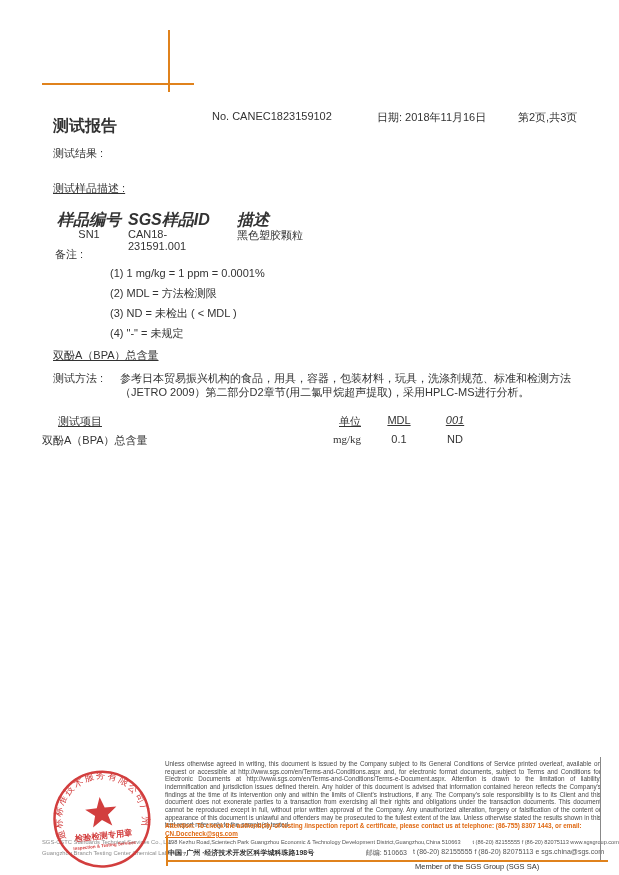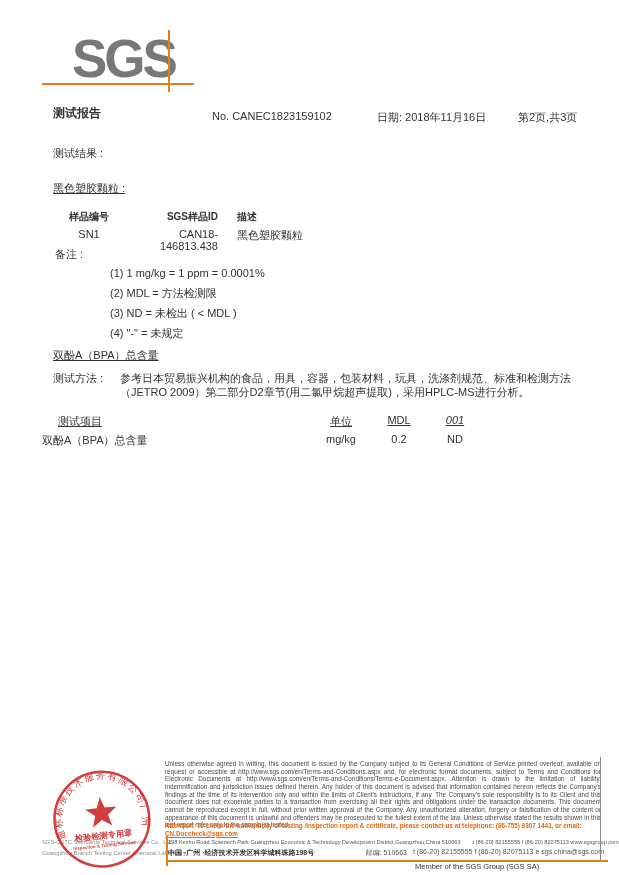--- a/index.html
+++ b/index.html
@@ -11,51 +11,51 @@
   }
   .abs { position:absolute; }
 
   
   .logo-text { left:72px; top:33px; font-size:53px; line-height:52px; font-weight:bold;
                color:#77787b; letter-spacing:-3px; }
   .logo-hline { left:42px; top:83px; width:152px; height:2px; background:#e0821c; }
   .logo-vline { left:168px; top:30px; width:2px; height:62px; background:#e0821c; }
 
   
-  .doc-title  { left:53px;  top:105px; font-size:12px; font-weight:bold; color:#333; }
+  .doc-title  { left:53px;  top:116px; font-size:16px; font-weight:bold; color:#333; }
   .report-no  { left:212px; top:110px; font-size:11px; color:#333; }
   .date-lbl   { left:377px; top:110px; font-size:11px; color:#333; }
   .page-lbl   { left:518px; top:110px; font-size:11px; color:#333; }
 
   
   .lbl        { font-size:11px; color:#333; }
   .bold       { font-weight:normal; }
   .und        { text-decoration:underline; }
   .test-result{ left:53px; top:146px; }
   .sample-desc{ left:53px; top:181px; }
 
   .st-c1 { left:57px;  width:64px;  text-align:center; }
-  .st-c2 { left:128px; width:90px;  text-align:right; }
+  .st-c2 { left:128px; width:90px;  text-align:left; }
   .st-c3 { left:237px; width:170px; text-align:left; }
-  .st-hdr { top:210px; font-size:10px; font-weight:bold; color:#333; }
+  .st-hdr { top:210px; font-size:16px; font-weight:bold; color:#333;font-style:italic; }
   .st-row { top:228px; font-size:11px; color:#333; }
 
   .remarks-label { left:55px; top:247px; }
   .remarks { left:102px; top:263px; width:300px; font-size:11px; color:#333; }
   .remarks div { height:20px; line-height:20px;margin-left:8px; }
 
   .bpa-heading  { left:53px; top:348px; }
   .method-label { left:53px; top:371px; }
   .method-text  { left:120px; top:371px; width:468px; font-size:11px; line-height:14px; color:#333; }
 
   .rt-hdr { top:414px; font-size:11px; color:#333; }
   .rt-row { top:433px; font-size:11px; color:#333; }
   .rt-item-h { left:58px; }
   .rt-item   { left:42px; }
-  .rt-unit { left:321px; width:40px; text-align:center; }
+  .rt-unit { left:321px; width:40px; text-align:right;font-family:Liberation Serif, serif; }
   .rt-mdl  { left:379px; width:40px; text-align:center; }
   .rt-val  { left:435px; width:40px; text-align:center; }
   .italic  { font-style:italic; }
 
   
   .stamp { left:44px; top:762px; width:116px; height:116px; transform:rotate(-6deg); opacity:0.92; }
 
   
   .company { left:42px; top:837px; font-size:5.8px; line-height:10.5px; color:#8d8d8d; }
 
@@ -73,58 +73,57 @@
   .f-vline-left  { left:166px; top:836px; width:2px; height:30px; background:#e0821c; }
   .f-vline-right { left:600px; top:757px; width:1px; height:104px; background:#888; }
   .f-hline { left:166px; top:860px; width:442px; height:2px; background:#e0821c; }
   .member { left:415px; top:862px; font-size:7.5px; color:#333; }
 </style>
 </head>
 <body>
 
 <div id="page">
 
-  <div class="abs logo-text">SGS</div>
   <div class="abs logo-hline"></div>
   <div class="abs logo-vline"></div>
 
   <div class="abs doc-title">测试报告</div>
   <div class="abs report-no">No. CANEC1823159102</div>
   <div class="abs date-lbl">日期: 2018年11月16日</div>
   <div class="abs page-lbl">第2页,共3页</div>
 
   <div class="abs lbl bold test-result">测试结果 :</div>
-  <div class="abs lbl bold und sample-desc">黑色塑胶颗粒 :</div>
+  <div class="abs lbl bold und sample-desc">测试样品描述 :</div>
 
   <div class="abs st-hdr st-c1">样品编号</div>
   <div class="abs st-hdr st-c2">SGS样品ID</div>
   <div class="abs st-hdr st-c3">描述</div>
   <div class="abs st-row st-c1">SN1</div>
-  <div class="abs st-row st-c2">CAN18-146813.438</div>
+  <div class="abs st-row st-c2">CAN18-231591.001</div>
   <div class="abs st-row st-c3">黑色塑胶颗粒</div>
 
   <div class="abs lbl bold remarks-label">备注 :</div>
   <div class="abs remarks">
     <div>(1) 1 mg/kg = 1 ppm = 0.0001%</div>
     <div>(2) MDL = 方法检测限</div>
     <div>(3) ND = 未检出 ( &lt; MDL )</div>
     <div>(4) "-" = 未规定</div>
   </div>
 
   <div class="abs lbl bold und bpa-heading">双酚A（BPA）总含量</div>
   <div class="abs lbl method-label">测试方法 :</div>
   <div class="abs method-text">参考日本贸易振兴机构的食品，用具，容器，包装材料，玩具，洗涤剂规范、标准和检测方法（JETRO 2009）第二部分D2章节(用二氯甲烷超声提取)，采用HPLC-MS进行分析。</div>
 
   <div class="abs rt-hdr rt-item-h und">测试项目</div>
   <div class="abs rt-hdr rt-unit und">单位</div>
   <div class="abs rt-hdr rt-mdl und">MDL</div>
   <div class="abs rt-hdr rt-val und italic">001</div>
   <div class="abs rt-row rt-item">双酚A（BPA）总含量</div>
   <div class="abs rt-row rt-unit">mg/kg</div>
-  <div class="abs rt-row rt-mdl">0.2</div>
+  <div class="abs rt-row rt-mdl">0.1</div>
   <div class="abs rt-row rt-val">ND</div>
 
   <div class="abs company">
     <div>SGS-CSTC Standards Technical Services Co., Ltd.</div>
     <div>Guangzhou Branch Testing Center Chemical Laboratory</div>
   </div>
 
   <svg class="abs stamp" viewBox="0 0 120 116">
     <defs>
       <path id="stampArc" d="M 22,75 A 42,42 0 1 1 98,75" fill="none"></path>

